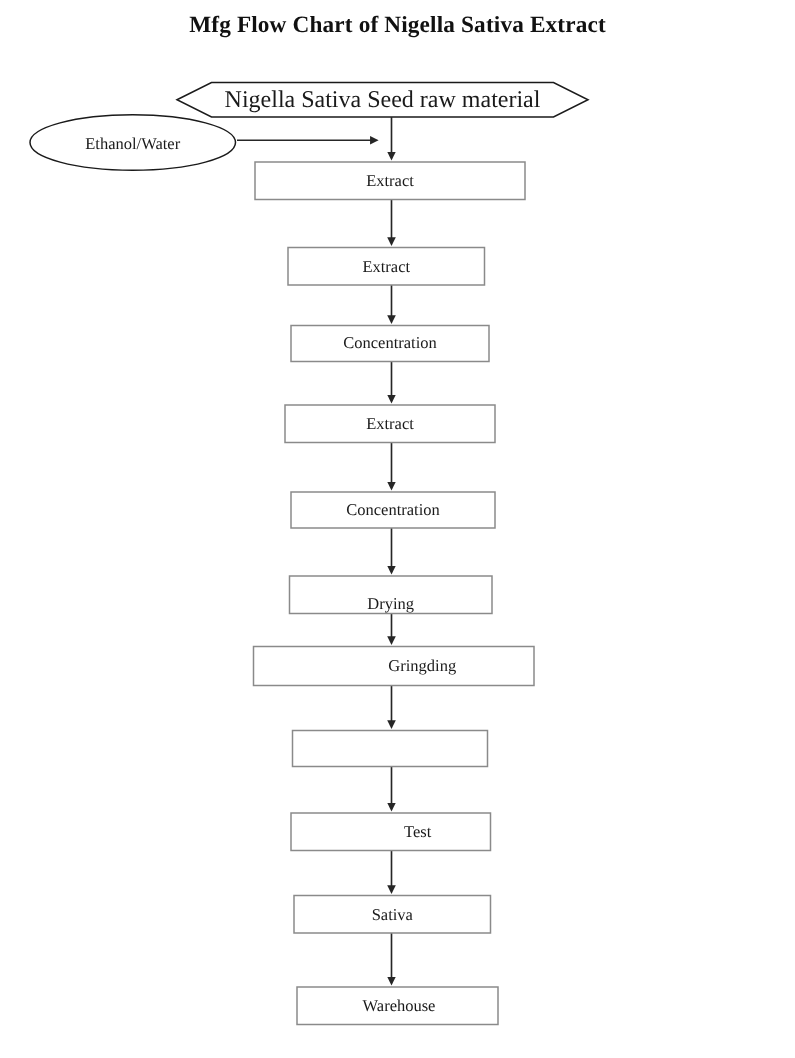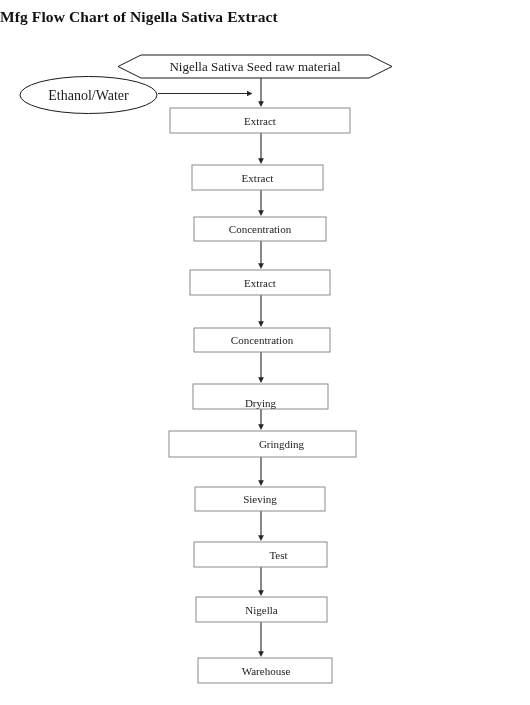--- a/index.html
+++ b/index.html
@@ -23,21 +23,21 @@
     width: 530px;
     height: 705px;
   }
 
   
   .chart-title {
     position: absolute;
     left: 0;
     top: 8px;
     width: 530px;
-    text-align: left;
+    text-align: center;
     font-size: 15.5px;
     font-weight: bold;
     letter-spacing: 0.1px;
     color: #111111;
     line-height: 18px;
   }
 
   
   .shape-layer {
     position: absolute;
@@ -55,22 +55,22 @@
     display: flex;
     align-items: center;
     justify-content: center;
     font-size: 11px;
     line-height: 12px;
     color: #1a1a1a;
     text-align: center;
     white-space: nowrap;
     box-sizing: border-box;
   }
-  .node-label.hex-label { font-size: 13px; }
-  .node-label.ellipse-label { font-size: 14px; }
+  .node-label.hex-label { font-size: 16px; }
+  .node-label.ellipse-label { font-size: 11px; }
 </style>
 </head>
 <body>
 
 <div id="chart-canvas">
 
   <div class="chart-title">Mfg Flow Chart of Nigella Sativa Extract</div>
 
   <svg class="shape-layer" viewBox="0 0 530 705" width="530" height="705">
     <defs>
@@ -131,21 +131,20 @@
   <div class="node-label" style="left:194px; top:217px; width:132px; height:24px;">Concentration</div>
 
   <div class="node-label" style="left:190px; top:270px; width:140px; height:25px;">Extract</div>
 
   <div class="node-label" style="left:194px; top:328px; width:136px; height:24px;">Concentration</div>
 
   <div class="node-label" style="left:193px; top:384px; width:135px; height:38px;">Drying</div>
 
   <div class="node-label" style="left:169px; top:431px; width:187px; height:26px;padding-left:38px;">Gringding</div>
 
-  <div class="node-label" style="left:195px; top:487px; width:130px; height:24px;">Sieving</div>
 
   <div class="node-label" style="left:194px; top:542px; width:133px; height:25px;padding-left:36px;">Test</div>
 
-  <div class="node-label" style="left:196px; top:597px; width:131px; height:25px;">Nigella</div>
+  <div class="node-label" style="left:196px; top:597px; width:131px; height:25px;">Sativa</div>
 
   <div class="node-label" style="left:198px; top:658px; width:136px; height:25px;">Warehouse</div>
 
 </div>
 
 </body></html>

